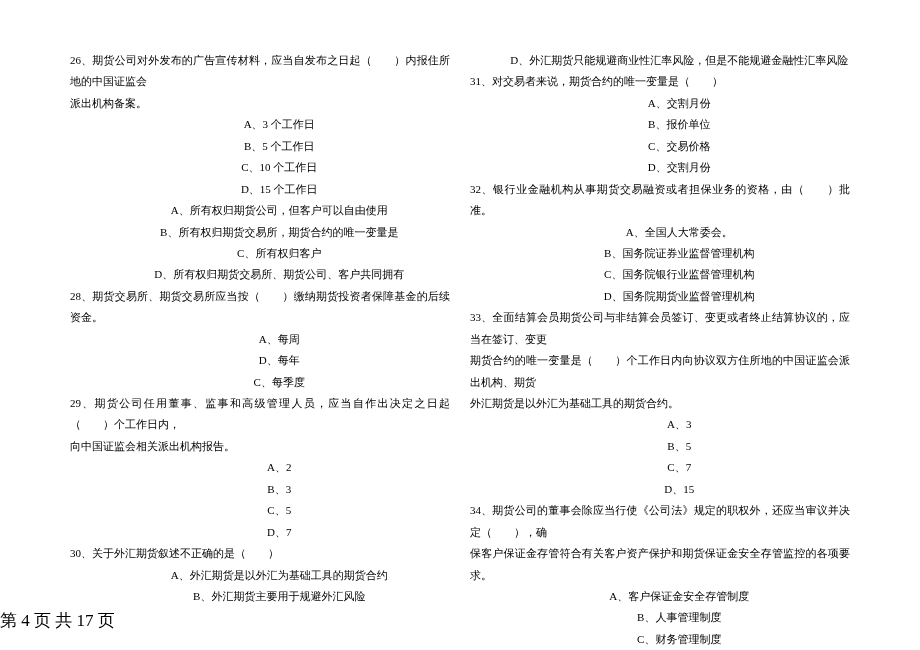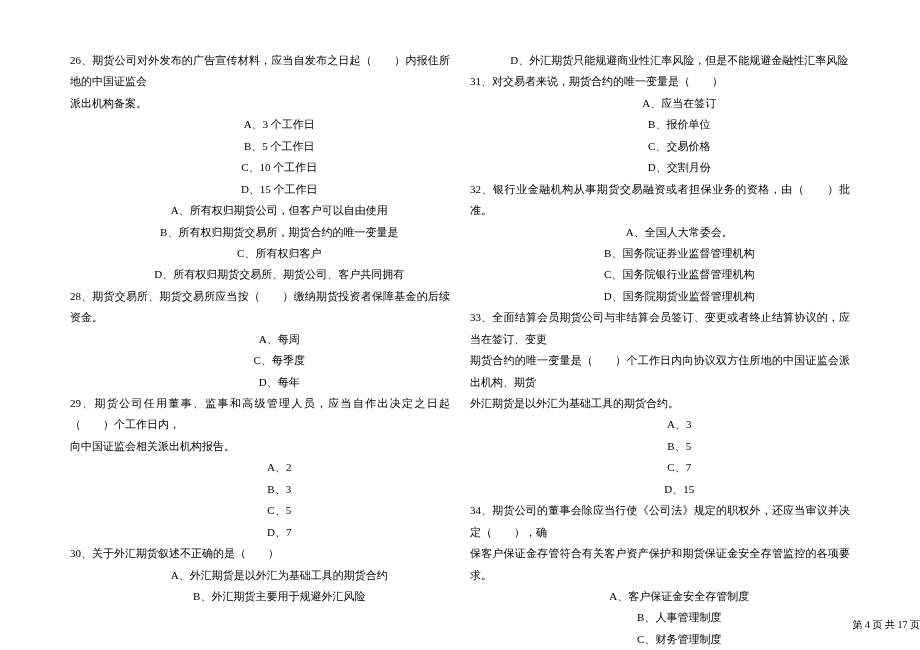--- a/index.html
+++ b/index.html
@@ -28,22 +28,22 @@
     .option {
       padding-left: 3.5em;
       margin: 0;
       text-align: center;
     }
     .footer {
       position: absolute;
       bottom: 18px;
       left: 0;
       width: 100%;
-      text-align: right;
-      font-size: 10px;
+      text-align: left;
+      font-size: 17px;
       color: #000;
     }
   </style>
 </head>
 <body>
 
 <div class="columns">
   <div class="col">
     <p class="question">26、期货公司对外发布的广告宣传材料，应当自发布之日起（　　）内报住所地的中国证监会</p>
     <p class="question">派出机构备案。</p>
@@ -52,41 +52,41 @@
     <p class="option">C、10 个工作日</p>
     <p class="option">D、15 个工作日</p>
 
     <p class="option">A、所有权归期货公司，但客户可以自由使用</p>
     <p class="option">B、所有权归期货交易所，期货合约的唯一变量是</p>
     <p class="option">C、所有权归客户</p>
     <p class="option">D、所有权归期货交易所、期货公司、客户共同拥有</p>
 
     <p class="question">28、期货交易所、期货交易所应当按（　　）缴纳期货投资者保障基金的后续资金。</p>
     <p class="option">A、每周</p>
+    <p class="option">D、每年</p>
     <p class="option">C、每季度</p>
-    <p class="option">D、每年</p>
 
     <p class="question">29、期货公司任用董事、监事和高级管理人员，应当自作出决定之日起（　　）个工作日内，</p>
     <p class="question">向中国证监会相关派出机构报告。</p>
     <p class="option">A、2</p>
     <p class="option">B、3</p>
     <p class="option">C、5</p>
     <p class="option">D、7</p>
 
     <p class="question">30、关于外汇期货叙述不正确的是（　　）</p>
     <p class="option">A、外汇期货是以外汇为基础工具的期货合约</p>
     <p class="option">B、外汇期货主要用于规避外汇风险</p>
 
   </div>
 
   <div class="col">
     <p class="option">D、外汇期货只能规避商业性汇率风险，但是不能规避金融性汇率风险</p>
 
     <p class="question">31、对交易者来说，期货合约的唯一变量是（　　）</p>
-    <p class="option">A、应当在签订</p>
+    <p class="option">A、交割月份</p>
     <p class="option">B、报价单位</p>
     <p class="option">C、交易价格</p>
     <p class="option">D、交割月份</p>
 
     <p class="question">32、银行业金融机构从事期货交易融资或者担保业务的资格，由（　　）批准。</p>
     <p class="option">A、全国人大常委会。</p>
     <p class="option">B、国务院证券业监督管理机构</p>
     <p class="option">C、国务院银行业监督管理机构</p>
     <p class="option">D、国务院期货业监督管理机构</p>
 

